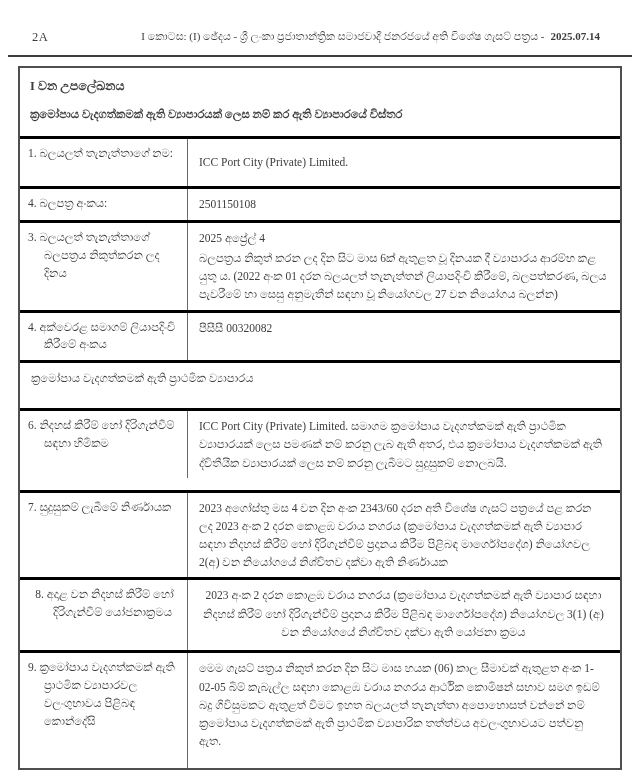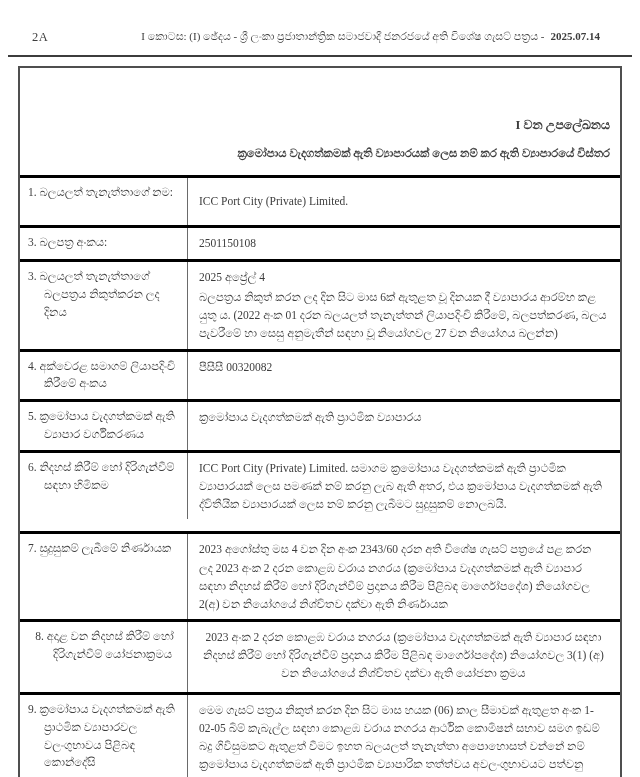--- a/index.html
+++ b/index.html
@@ -36,22 +36,21 @@
     border-top: 2px solid #3c3c3c;
     margin: 7px 8px 0 8px;
   }
   .doc-table {
     margin: 9px 18px 0 18px;
     border: 2px solid #4f4f4f;
     background: #ffffff;
   }
   .schedule-head {
     padding: 11px 10px 15px 10px;
-    text-align: right;
-    margin-top: 39px;
+    text-align: left;
   }
   .schedule-title {
     font-weight: bold;
     font-size: 12.5px;
   }
   .schedule-subtitle {
     font-weight: bold;
     font-size: 11.5px;
     margin-top: 14px;
   }
@@ -104,39 +103,38 @@
   </div>
 
   <div class="t-row r1">
     <div class="cell-label">1. බලයලත් තැනැත්තාගේ නම:</div>
     <div class="cell-value vc">
         <span>ICC Port City (Private) Limited.</span>
       </div>
   </div>
 
   <div class="t-row r2">
-    <div class="cell-label">3. බලපත්‍ර අංකය:</div>
+    <div class="cell-label">4. බලපත්‍ර අංකය:</div>
     <div class="cell-value"><span>2501150108</span></div>
   </div>
 
   <div class="t-row r3">
     <div class="cell-label">3. බලයලත් තැනැත්තාගේ බලපත්‍රය නිකුත්කරන ලද දිනය</div>
     <div class="cell-value">
       <div>2025 අප්‍රේල් 4</div>
       <div class="note-line">බලපත්‍රය නිකුත් කරන ලද දින සිට මාස 6ක් ඇතුළත වූ දිනයක දී ව්‍යාපාරය ආරම්භ කළ යුතු ය. (2022 අංක 01 දරන බලයලත් තැනැත්තන් ලියාපදිංචි කිරීමේ, බලපත්කරණ, බලය පැවරීමේ හා සෙසු අනුමැතීන් සඳහා වූ නියෝගවල 27 වන නියෝගය බලන්න)</div>
     </div>
   </div>
 
   <div class="t-row r4">
     <div class="cell-label">4. අක්වෙරළ සමාගම් ලියාපදිංචි කිරීමේ අංකය</div>
     <div class="cell-value"><span>පීසීසී 00320082</span></div>
   </div>
 
   <div class="t-row r5">
-    <div class="cell-label">5. ක්‍රමෝපාය වැදගත්කමක් ඇති ව්‍යාපාර වර්ගීකරණය</div>
     <div class="cell-value"><span>ක්‍රමෝපාය වැදගත්කමක් ඇති ප්‍රාථමික ව්‍යාපාරය</span></div>
   </div>
 
   <div class="t-row r6">
     <div class="cell-label">6. නිදහස් කිරීම් හෝ දිරිගැන්වීම් සඳහා හිමිකම</div>
     <div class="cell-value"><span>ICC Port City (Private) Limited. සමාගම ක්‍රමෝපාය වැදගත්කමක් ඇති ප්‍රාථමික ව්‍යාපාරයක් ලෙස පමණක් නම් කරනු ලැබ ඇති අතර, එය ක්‍රමෝපාය වැදගත්කමක් ඇති ද්විතීයික ව්‍යාපාරයක් ලෙස නම් කරනු ලැබීමට සුදුසුකම් නොලබයි.</span></div>
   </div>
 
   <div class="t-row r7">
     <div class="cell-label">7. සුදුසුකම් ලැබීමේ නිර්ණායක</div>

